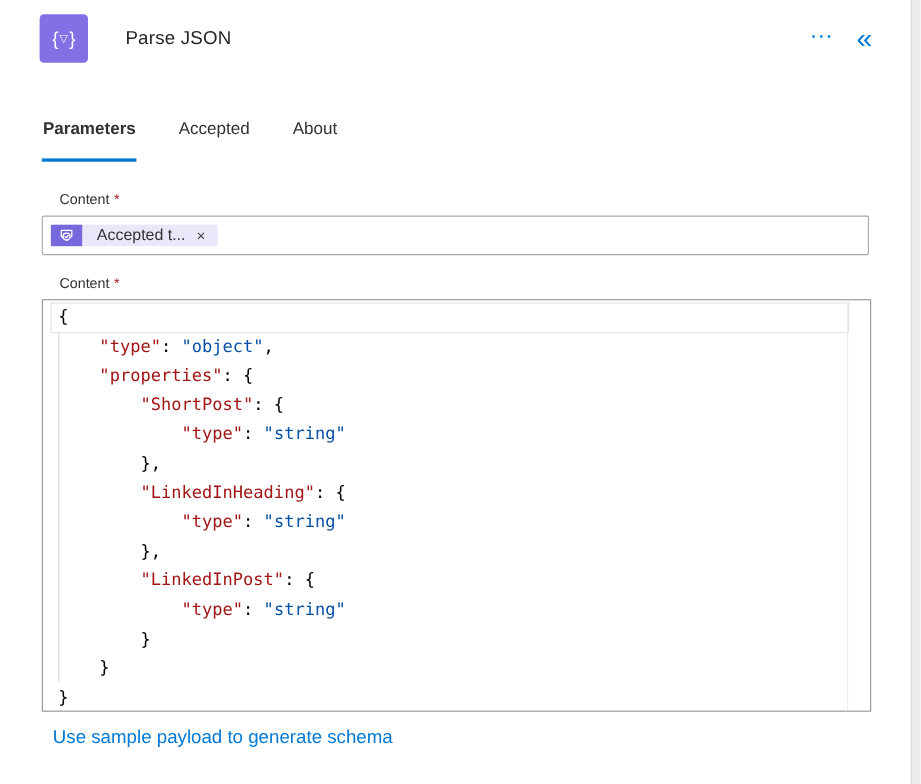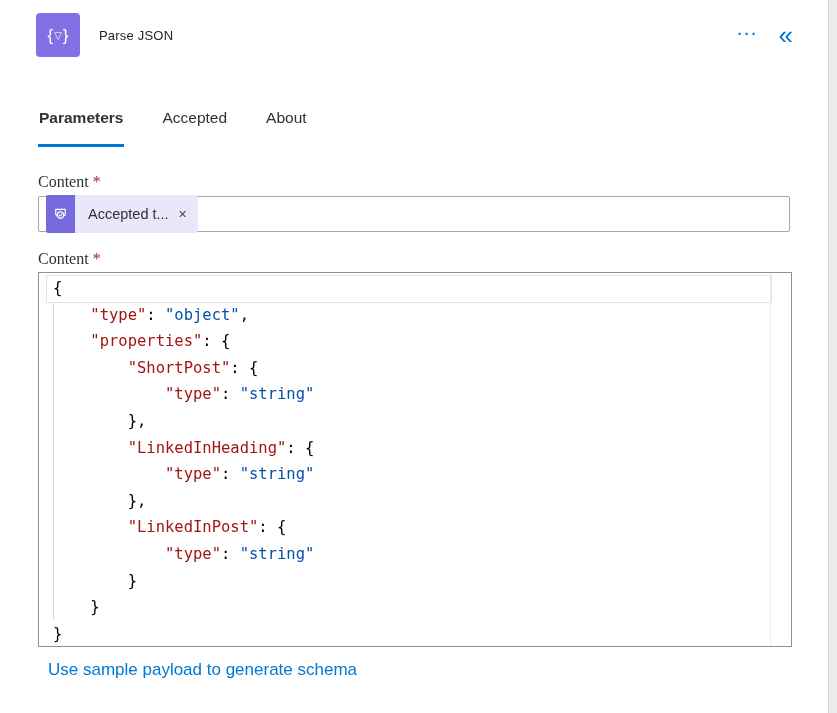--- a/index.html
+++ b/index.html
@@ -4,41 +4,41 @@
 <style>
   html,body{margin:0;padding:0;background:#fff;}
   body{width:837px;height:713px;font-family:"Liberation Sans","DejaVu Sans",sans-serif;color:#323130;overflow:hidden;}
   .panel{position:relative;width:837px;height:713px;background:#fff;}
 
   
   .header{position:absolute;top:13px;left:36px;right:44px;height:44px;display:flex;align-items:center;}
   .action-icon{width:44px;height:44px;border-radius:4px;background:var(--action-purple,#8470E4);color:#fff;
     display:flex;align-items:center;justify-content:center;font-size:17px;line-height:1;flex:0 0 auto;}
   .action-icon .funnel{font-size:10px;margin:0 1px;transform:translateY(1px);}
-  .action-title{margin-left:19px;font-size:13px;color:#242424;letter-spacing:.2px;}
+  .action-title{margin-left:34px;font-size:17px;color:#242424;letter-spacing:.2px;}
   .header-actions{margin-left:auto;display:flex;align-items:center;gap:20px;}
   .icon-btn{background:none;border:none;padding:0;cursor:pointer;color:var(--accent,#0078D4);font-family:inherit;}
   .more-btn{font-size:15px;font-weight:700;letter-spacing:2px;line-height:1;transform:translateY(-2px);}
   .collapse-btn{font-size:26px;line-height:1;font-weight:400;}
 
   
   .tabs{position:absolute;top:107px;left:38px;display:flex;gap:37px;}
   .tab{font-size:15.5px;color:#323130;padding:2px 1px 17px 1px;cursor:pointer;border-bottom:3px solid transparent;}
   .tab.active{font-weight:700;border-bottom-color:var(--accent,#0078D4);}
 
   
-  .field-label{position:absolute;left:38px;font-size:16px;color:#323130;font-family:Liberation Serif, serif;}
+  .field-label{position:absolute;left:54px;font-size:13px;color:#323130;}
   .field-label .req{color:var(--req-red,#A4262C);margin-left:4px;}
   .content-label{top:173px;}
   .schema-label{top:250px;}
 
   
   .content-input{position:absolute;top:196px;left:38px;width:752px;height:36px;box-sizing:border-box;
     border:1px solid #a8a8a8;border-radius:2px;background:#fff;display:flex;align-items:center;padding:0 4px;}
-  .token{display:flex;align-items:stretch;height:38px;margin-left:3px;border-radius:2px;overflow:hidden;cursor:pointer;}
+  .token{display:flex;align-items:stretch;height:20px;margin-left:3px;border-radius:2px;overflow:hidden;cursor:pointer;}
   .token-icon{width:29px;background:var(--token-purple,#7668DD);display:flex;align-items:center;justify-content:center;flex:0 0 auto;}
   .token-body{background:var(--token-bg,#EBE7FA);display:flex;align-items:center;}
   .token-text{font-size:14.5px;color:#323130;padding:0 7px 0 13px;}
   .token-close{font-size:14px;color:#484644;padding:0 11px 0 3px;cursor:pointer;}
 
   
   .editor{position:absolute;top:272px;left:38px;width:754px;height:375px;box-sizing:border-box;
     border:1px solid #919191;background:#fff;overflow:hidden;cursor:text;}
   .code{position:absolute;top:2px;left:14px;right:24px;font-family:"DejaVu Sans Mono","Liberation Mono",monospace;
     font-size:15.5px;line-height:26.6px;white-space:pre;}

